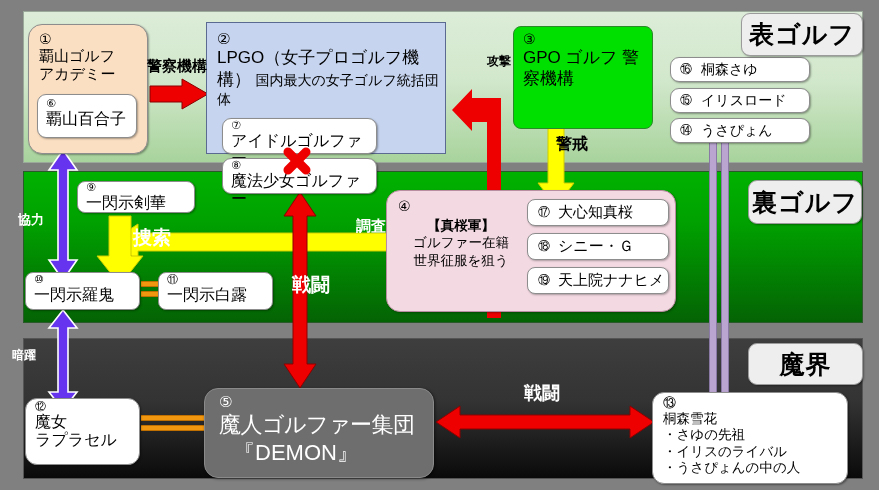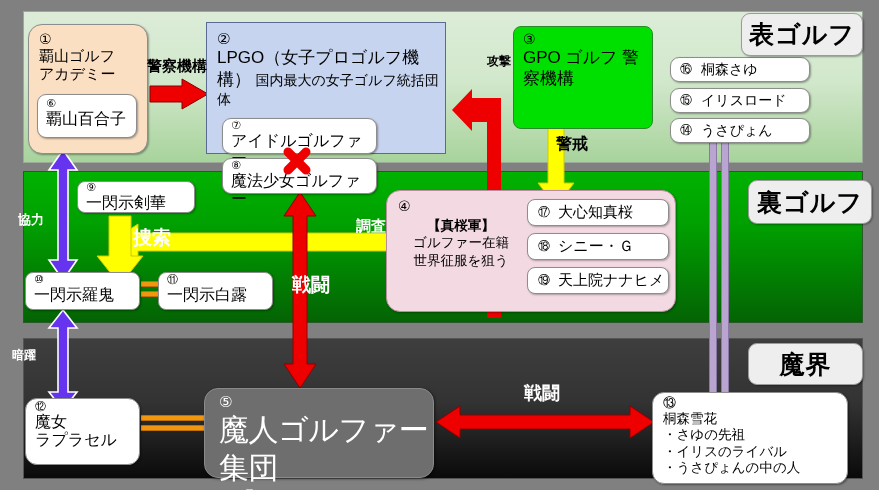--- a/index.html
+++ b/index.html
@@ -28,21 +28,21 @@
   
   .section-title{
     position:absolute;box-sizing:border-box;
     background:#eeeeee;border:1px solid #9b9b9b;border-radius:9px;
     color:#000;font-weight:bold;font-size:25px;letter-spacing:1px;
     display:flex;align-items:center;justify-content:center;
     box-shadow:1px 1px 2px rgba(0,0,0,.35);
     z-index:40;
   }
   #title-omote{left:741px;top:13px;width:122px;height:43px;}
-  #title-ura{left:748px;top:180px;width:124px;height:44px;}
+  #title-ura{left:748px;top:180px;width:114px;height:44px;}
   #title-makai{left:748px;top:343px;width:115px;height:42px;}
 
   
   .box{position:absolute;box-sizing:border-box;z-index:20;}
   .num{display:block;line-height:1.15;}
   .lbl{display:block;line-height:1.2;}
 
   
   #box-hazan{
     left:28px;top:24px;width:120px;height:130px;
@@ -158,21 +158,21 @@
     padding:2px 0 0 9px;color:#000;
   }
   
   #box-demon{
     left:204px;top:388px;width:230px;height:90px;
     background:#6e6e6e;border-radius:14px;border:1px solid #8a8a8a;
     box-shadow:1px 1px 3px rgba(0,0,0,.5);
     color:#fff;padding:4px 0 0 14px;
   }
   #box-demon .d-num{font-size:15px;display:block;line-height:1.2;}
-  #box-demon .d-l1{font-size:30px;display:block;line-height:1.25;letter-spacing:-.5px;}
+  #box-demon .d-l1{font-size:22px;display:block;line-height:1.25;letter-spacing:-.5px;}
   #box-demon .d-l2{font-size:22px;display:block;line-height:1.25;padding-left:14px;}
   
   #box-sekka{
     left:652px;top:392px;width:196px;height:92px;
     background:#fff;border-radius:12px;border:1px solid #8d8d8d;
     box-shadow:1px 1px 2px rgba(0,0,0,.4);
     padding:2px 0 0 10px;color:#000;font-size:13.5px;line-height:1.22;
   }
   #box-sekka .s-num{font-size:13px;display:block;}
 

